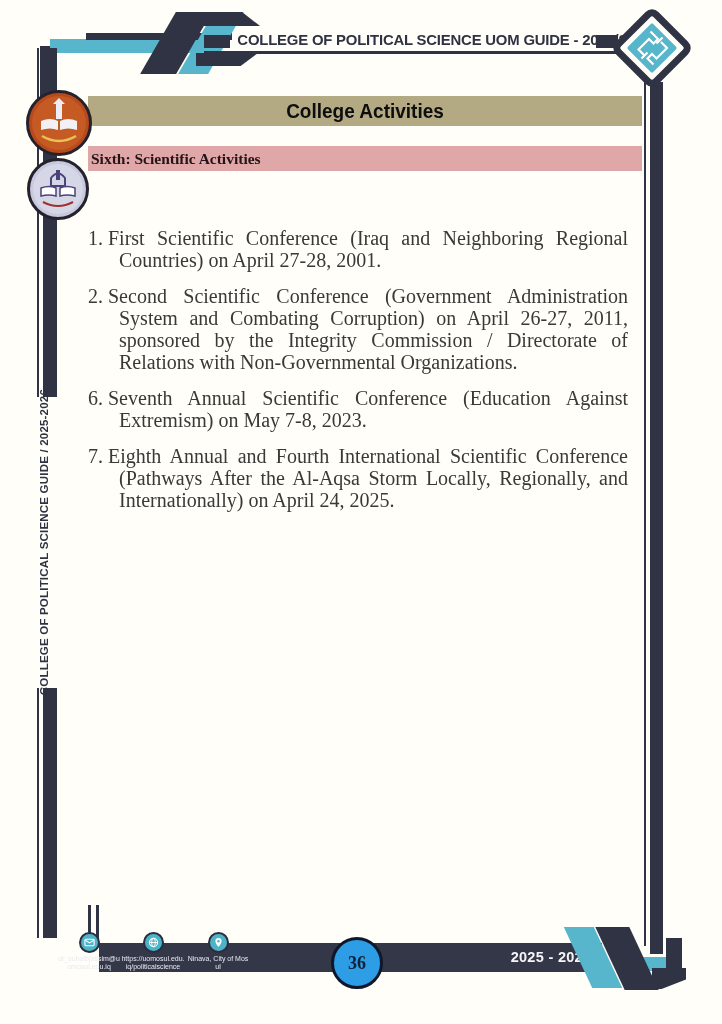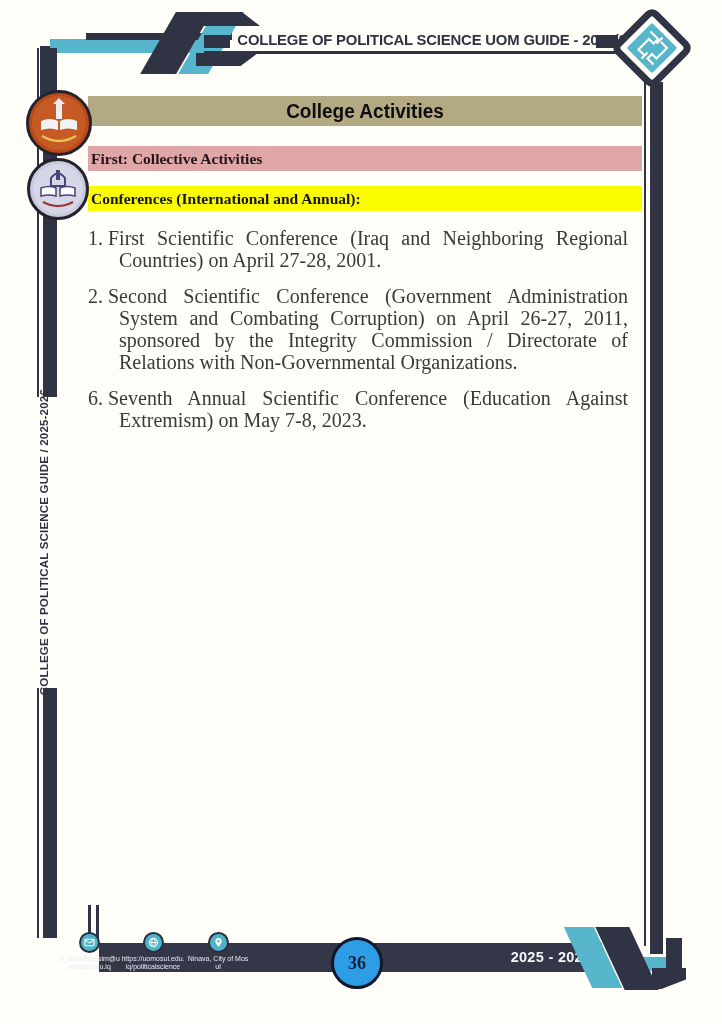--- a/index.html
+++ b/index.html
@@ -154,43 +154,43 @@
   </div>
 
   <div class="v-title-box">
     <div class="v-title">COLLEGE OF POLITICAL SCIENCE GUIDE / 2025-2026</div>
   </div>
 
   <div class="band-title">
     <span>College Activities</span>
   </div>
   <div class="band-pink">
-    <span>First: Collective Activities</span>
-  </div>
-  <div class="band-yellow">
-    <span>Conferences (International and Annual):</span>
+    <span>Sixth: Scientific Activities</span>
   </div>
 
   <div class="conf-list">
 
       <div class="conf-item">
         <span class="num">1.</span><span>First Scientific Conference (Iraq and Neighboring Regional Countries) on April 27-28, 2001.</span>
       </div>
 
       <div class="conf-item">
         <span class="num">2.</span><span>Second Scientific Conference (Government Administration System and Combating Corruption) on April 26-27, 2011, sponsored by the Integrity Commission / Directorate of Relations with Non-Governmental Organizations.</span>
       </div>
 
 
 
 
       <div class="conf-item">
         <span class="num">6.</span><span>Seventh Annual Scientific Conference (Education Against Extremism) on May 7-8, 2023.</span>
       </div>
 
+      <div class="conf-item">
+        <span class="num">7.</span><span>Eighth Annual and Fourth International Scientific Conference (Pathways After the Al-Aqsa Storm Locally, Regionally, and Internationally) on April 24, 2025.</span>
+      </div>
     </div>
 
   <div class="corner-thin1"></div>
   <div class="corner-thin2"></div>
   <div class="f-bar"></div>
 
   <div class="contact contact-email">
     <span class="contact-icon">
       <svg width="11" height="11" viewBox="0 0 12 12">
           <rect x="1" y="2.5" width="10" height="7" rx="1" fill="none" stroke="#ffffff" stroke-width="1.2"></rect>

